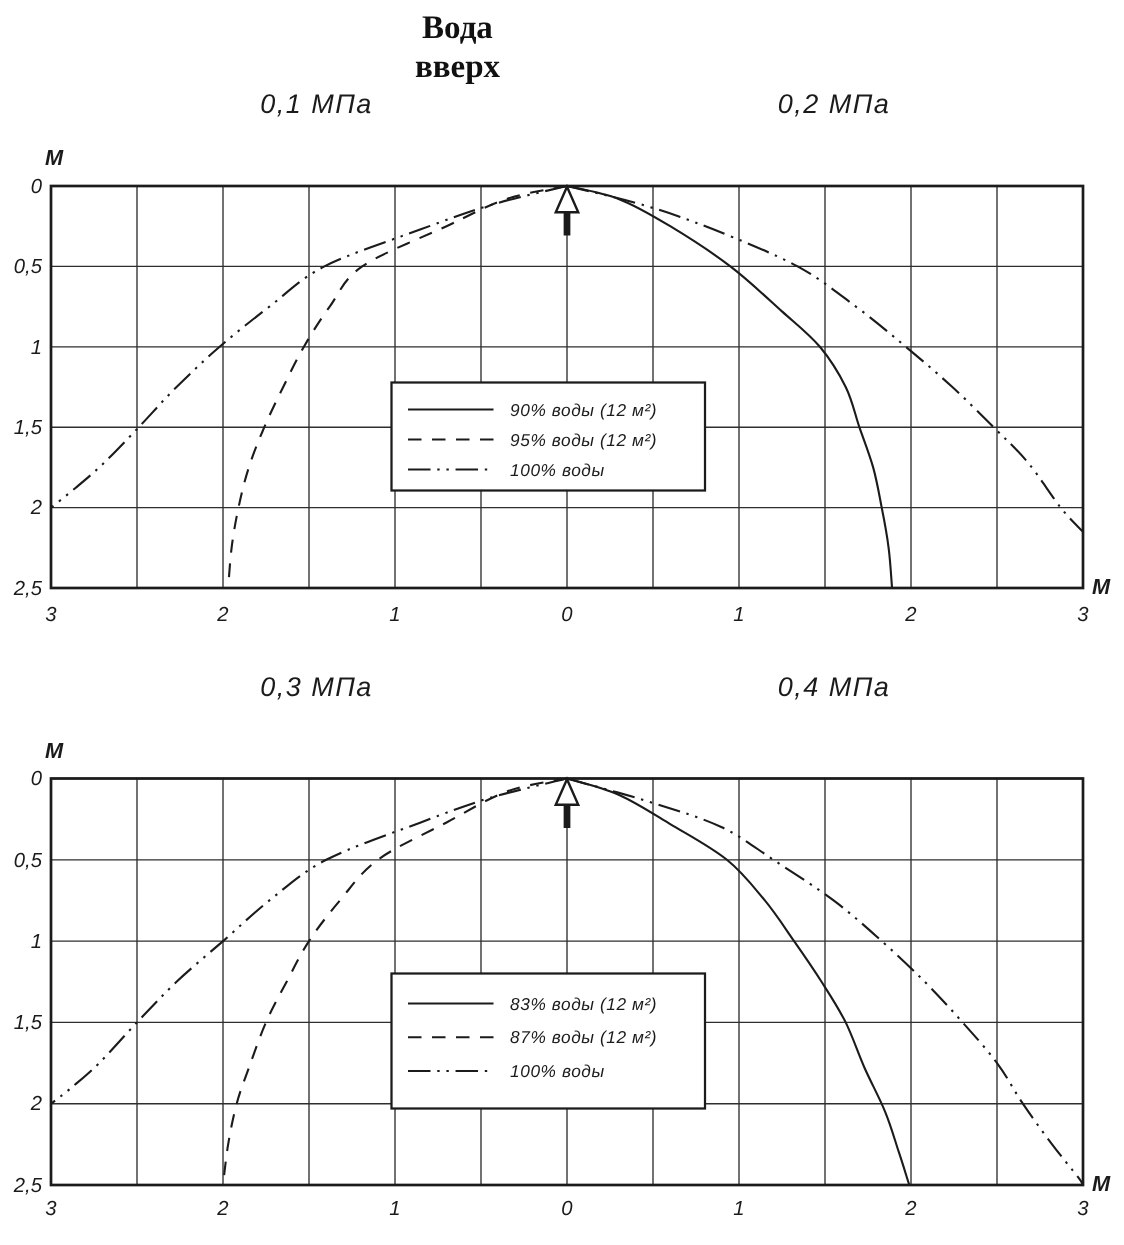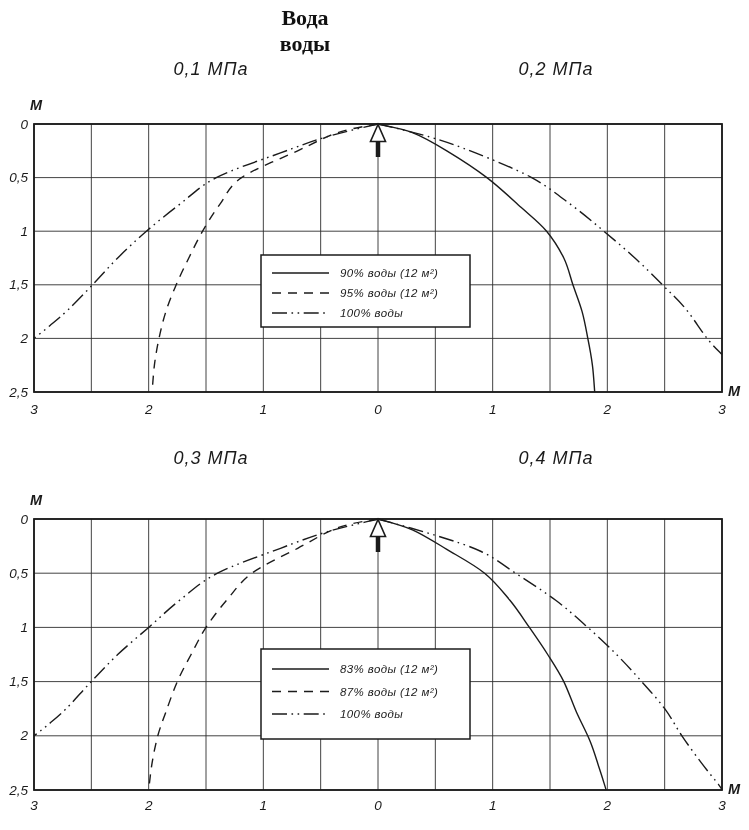--- a/index.html
+++ b/index.html
@@ -18,21 +18,21 @@
   .unit{font-size:14.5px;font-style:italic;font-weight:bold;font-family:"Liberation Sans",sans-serif;}
   .plabel{font-size:18px;font-style:italic;font-family:"Liberation Sans",sans-serif;letter-spacing:1px;}
   .legend-label{font-size:11.5px;font-style:italic;font-family:"Liberation Sans",sans-serif;letter-spacing:0.4px;}
 </style>
 </head>
 <body>
 
 <div class="page">
   <div class="main-title">
     <div>Вода</div>
-    <div>воды</div>
+    <div>вверх</div>
   </div>
   <svg id="chart-canvas" width="749" height="830" viewBox="0 0 749 830">
       <g>
         <text x="211" y="75" text-anchor="middle" class="plabel">0,1 МПа</text>
         <text x="556" y="75" text-anchor="middle" class="plabel">0,2 МПа</text>
         <g stroke="#2e2e2e" stroke-width="0.9">
           <line x1="34" y1="124" x2="34" y2="392"></line>
           <line x1="91.33333333333331" y1="124" x2="91.33333333333331" y2="392"></line>
           <line x1="148.66666666666666" y1="124" x2="148.66666666666666" y2="392"></line>
           <line x1="206" y1="124" x2="206" y2="392"></line>

